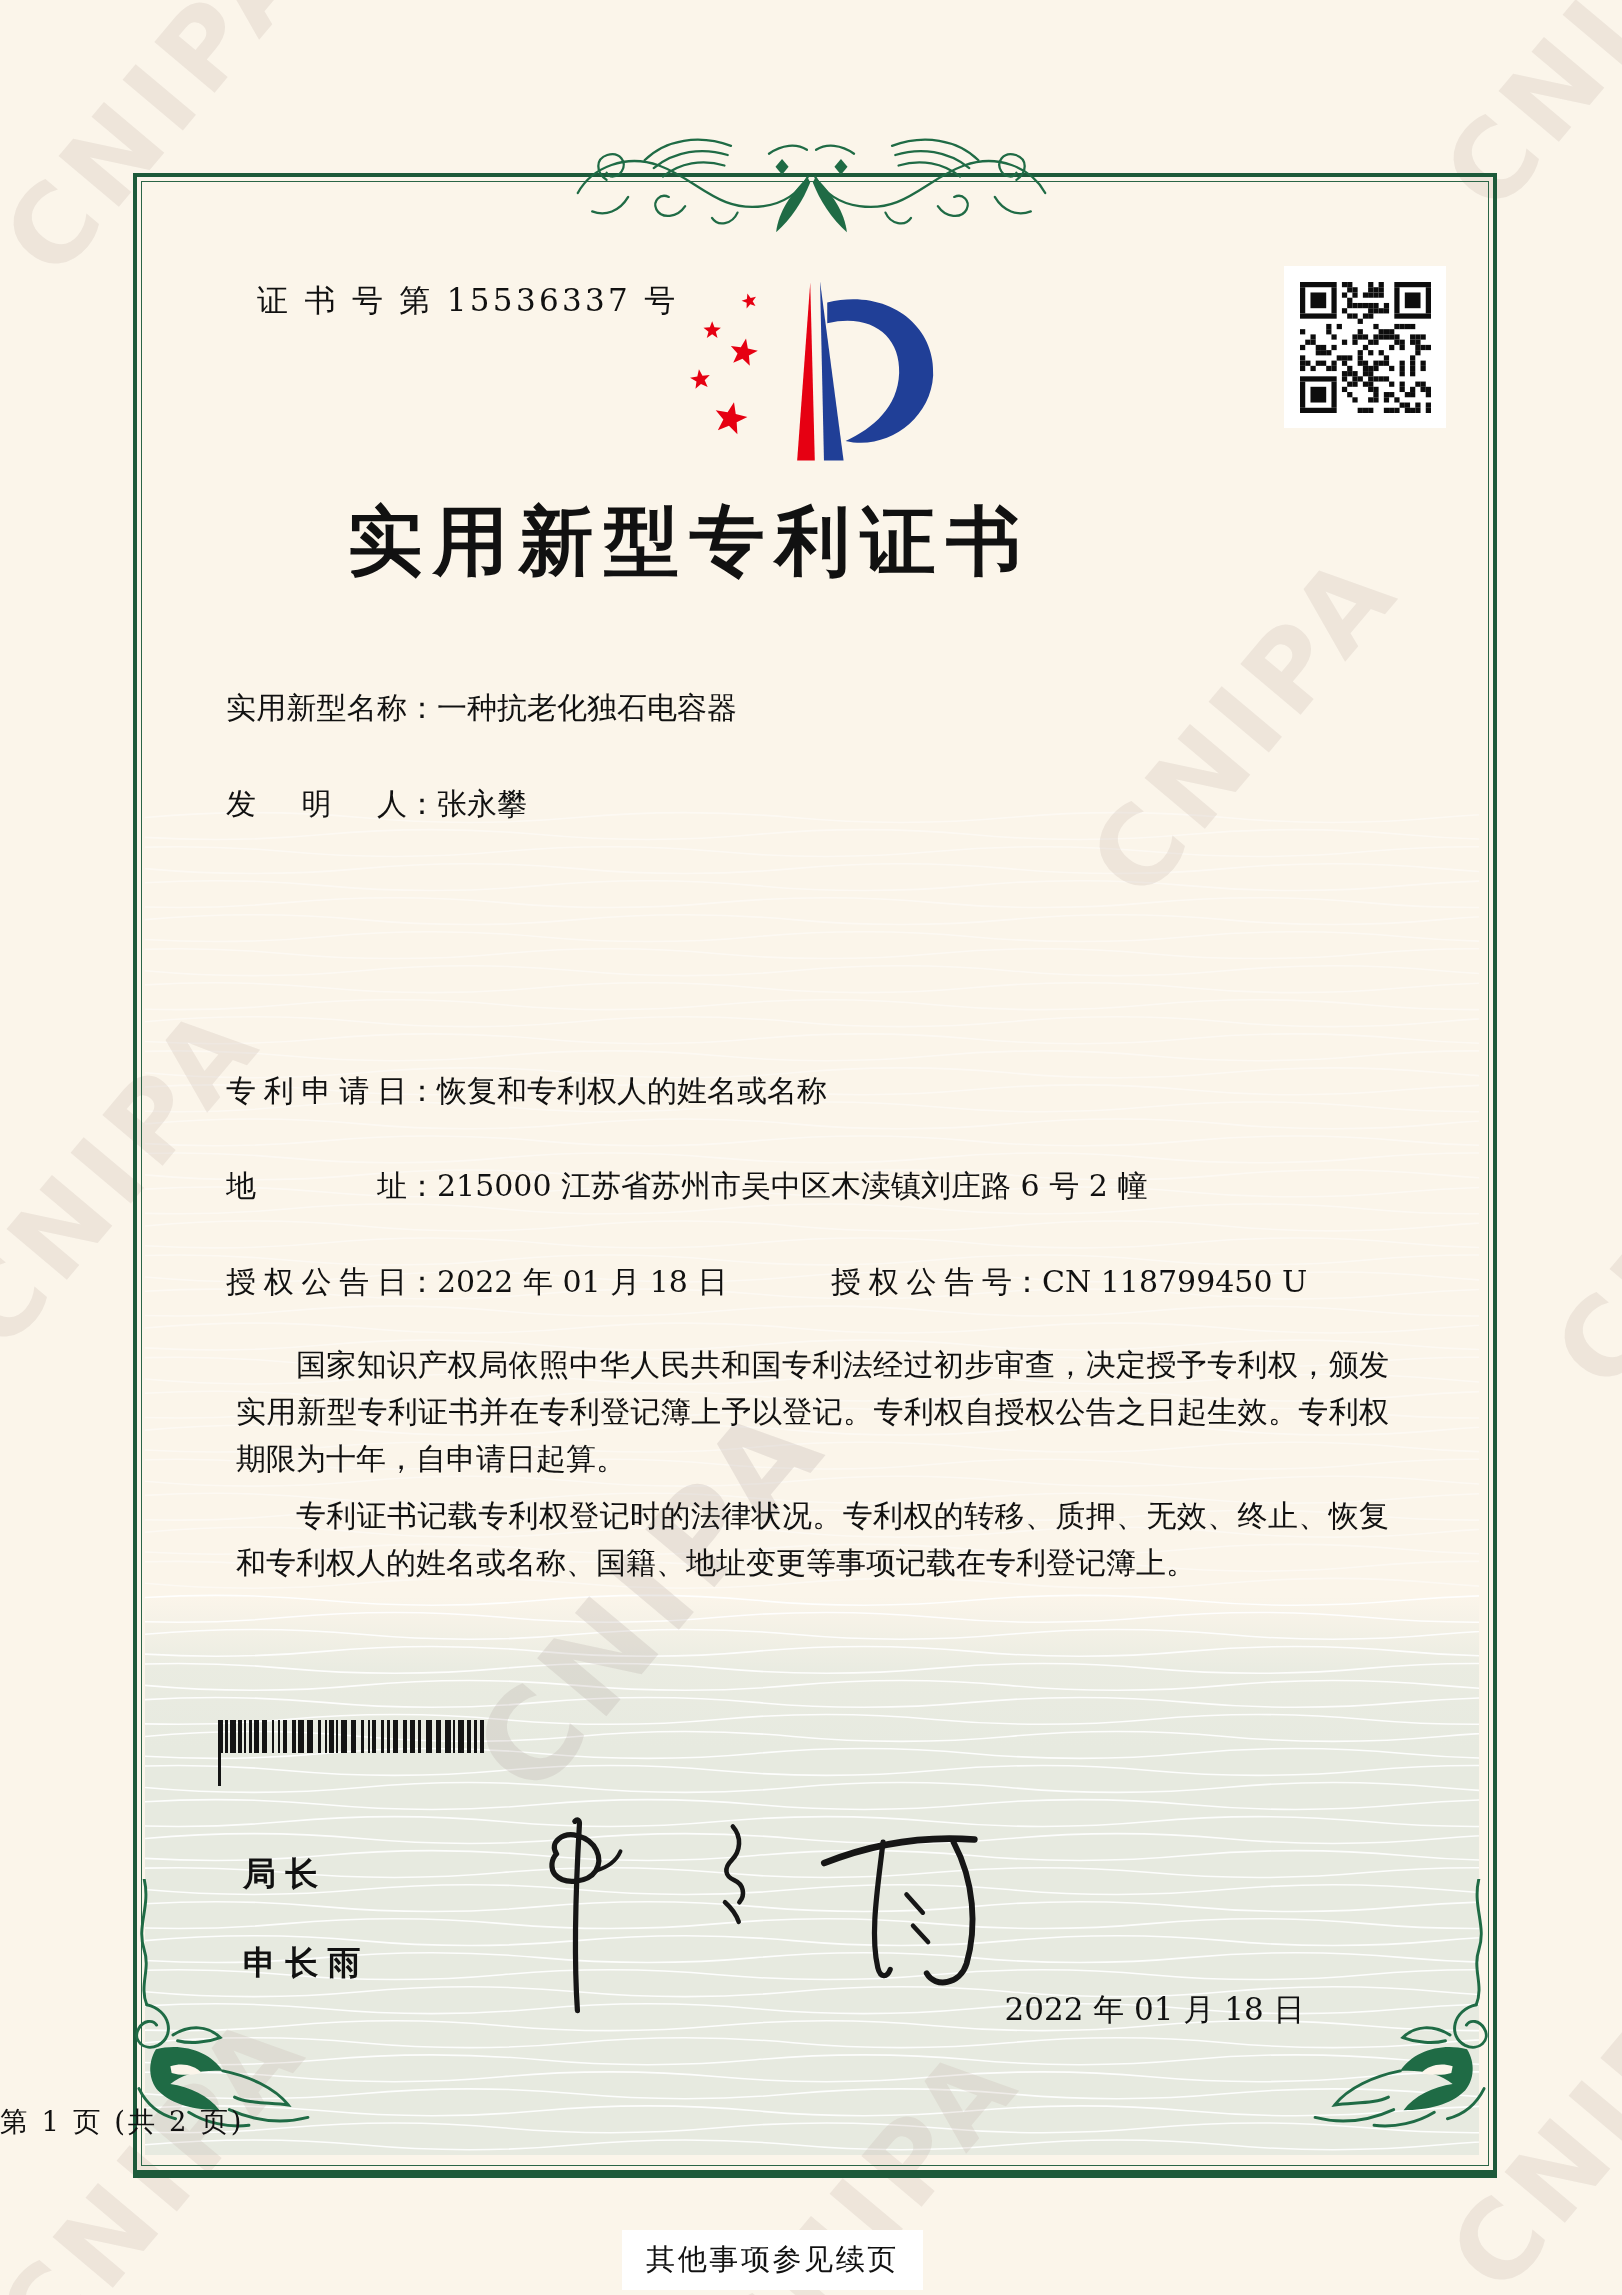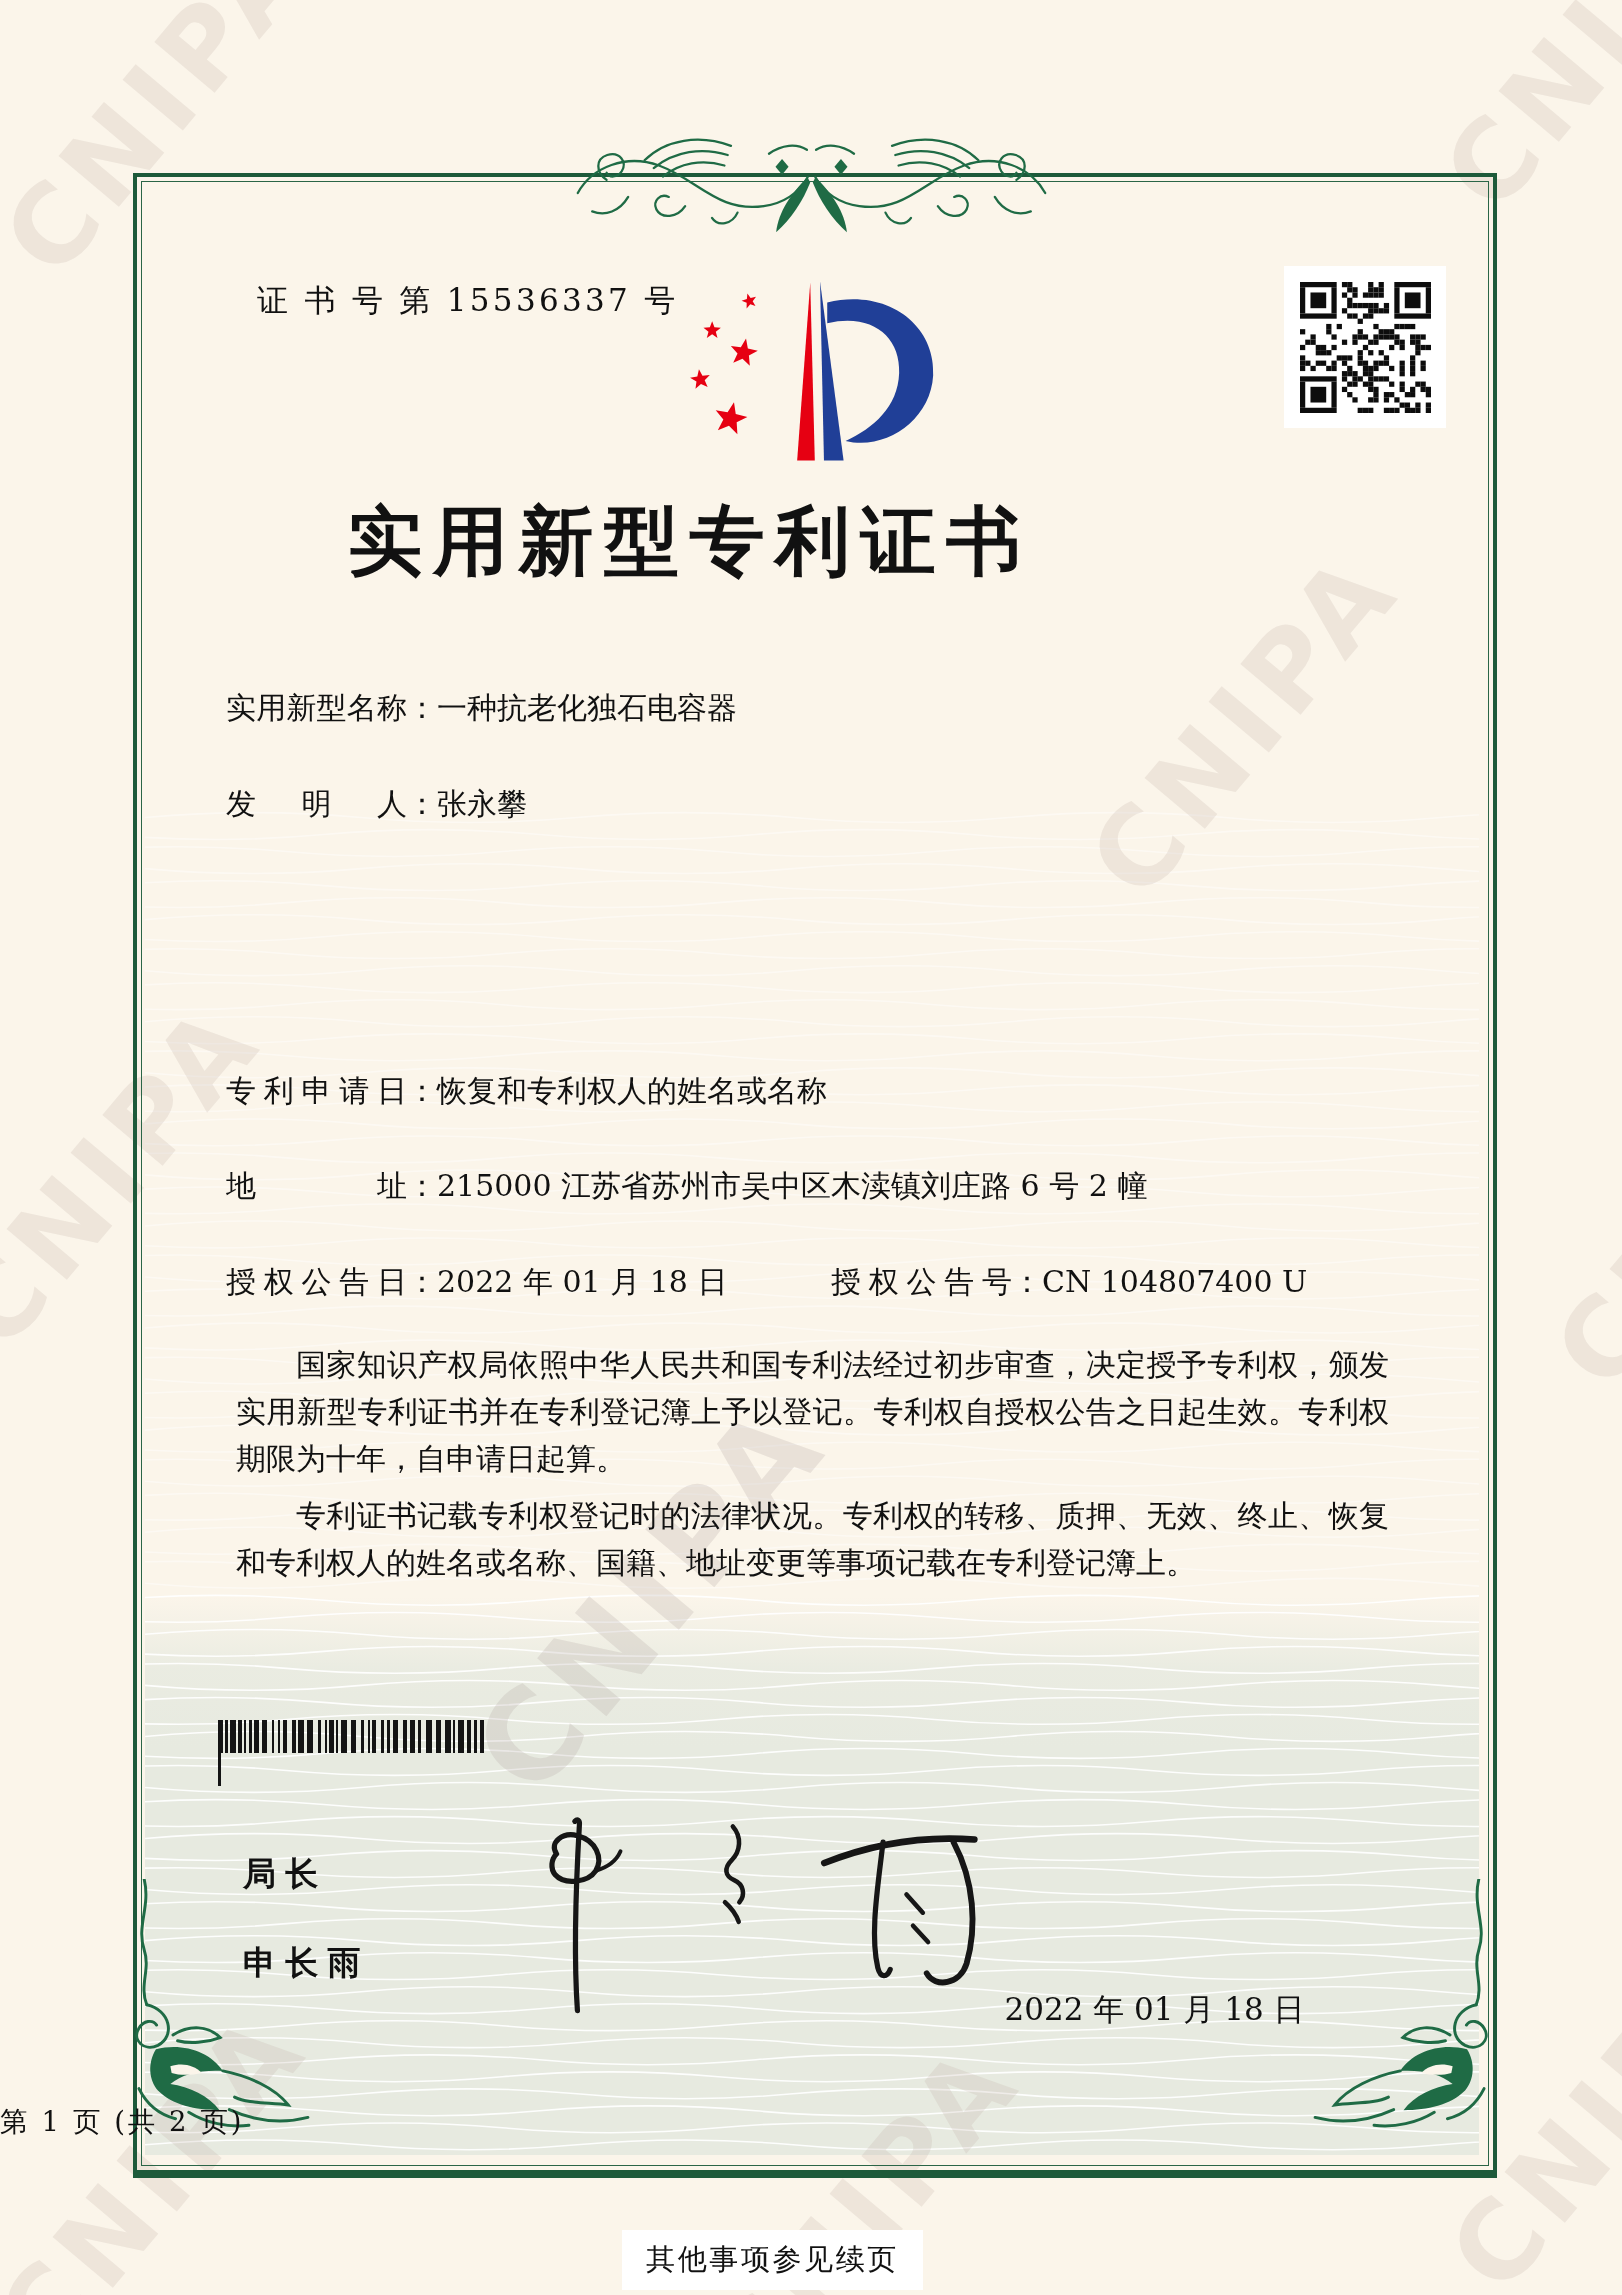--- a/index.html
+++ b/index.html
@@ -417,21 +417,21 @@
   </div>
   <div class="frow r5">
     <span class="flabel">专利申请日</span><span>：</span><span class="fvalue">恢复和专利权人的姓名或名称</span>
   </div>
   <div class="frow r6">
     <span class="flabel">地址</span><span>：</span><span class="fvalue">215000 江苏省苏州市吴中区木渎镇刘庄路 6 号 2 幢</span>
   </div>
   <div class="frow r7">
     <span class="flabel">授权公告日</span><span>：</span><span class="fvalue">2022 年 01 月 18 日</span>
     <span class="grant2">
-      <span class="flabel">授权公告号</span><span>：</span><span class="fvalue">CN 104807400 U</span>
+      <span class="flabel">授权公告号</span><span>：</span><span class="fvalue">CN 118799450 U</span>
     </span>
   </div>
 
   <div class="paras">
     <p>国家知识产权局依照中华人民共和国专利法经过初步审查，决定授予专利权，颁发实用新型专利证书并在专利登记簿上予以登记。专利权自授权公告之日起生效。专利权期限为十年，自申请日起算。</p>
     <p>专利证书记载专利权登记时的法律状况。专利权的转移、质押、无效、终止、恢复和专利权人的姓名或名称、国籍、地址变更等事项记载在专利登记簿上。</p>
   </div>
 
   <div class="barcode" id="barcode"><i style="width: 5.2px; margin-right: 2px;"></i><i style="width: 3.3px; margin-right: 2px;"></i><i style="width: 5.2px; margin-right: 2.6px;"></i><i style="width: 3.3px; margin-right: 2px;"></i><i style="width: 2.6px; margin-right: 3.3px;"></i><i style="width: 2.6px; margin-right: 2px;"></i><i style="width: 5.2px; margin-right: 2.6px;"></i><i style="width: 5.2px; margin-right: 4.6px;"></i><i style="width: 2.6px; margin-right: 3.3px;"></i><i style="width: 2.6px; margin-right: 3.3px;"></i><i style="width: 3.9px; margin-right: 4.6px;"></i><i style="width: 3.9px; margin-right: 2px;"></i><i style="width: 6.5px; margin-right: 2.6px;"></i><i style="width: 6.5px; margin-right: 4.6px;"></i><i style="width: 3.3px; margin-right: 3.3px;"></i><i style="width: 2px; margin-right: 2.6px;"></i><i style="width: 5.2px; margin-right: 2px;"></i><i style="width: 2px; margin-right: 2.6px;"></i><i style="width: 6.5px; margin-right: 3.3px;"></i><i style="width: 5.2px; margin-right: 4.6px;"></i><i style="width: 3.9px; margin-right: 3.3px;"></i><i style="width: 2px; margin-right: 2.6px;"></i><i style="width: 3.9px; margin-right: 4.6px;"></i><i style="width: 3.3px; margin-right: 2.6px;"></i><i style="width: 3.3px; margin-right: 3.3px;"></i><i style="width: 5.2px; margin-right: 4.6px;"></i><i style="width: 3.9px; margin-right: 2.6px;"></i><i style="width: 5.2px; margin-right: 3.3px;"></i><i style="width: 3.3px; margin-right: 4.6px;"></i><i style="width: 6.5px; margin-right: 3.3px;"></i><i style="width: 5.2px; margin-right: 4.6px;"></i><i style="width: 5.2px; margin-right: 2px;"></i><i style="width: 2px; margin-right: 3.3px;"></i><i style="width: 6.5px; margin-right: 2.6px;"></i><i style="width: 3.9px; margin-right: 2.6px;"></i><i style="width: 3.3px; margin-right: 3.3px;"></i><i style="width: 3.9px; margin-right: 2.6px;"></i><i style="width: 2.6px;"></i></div>
 

